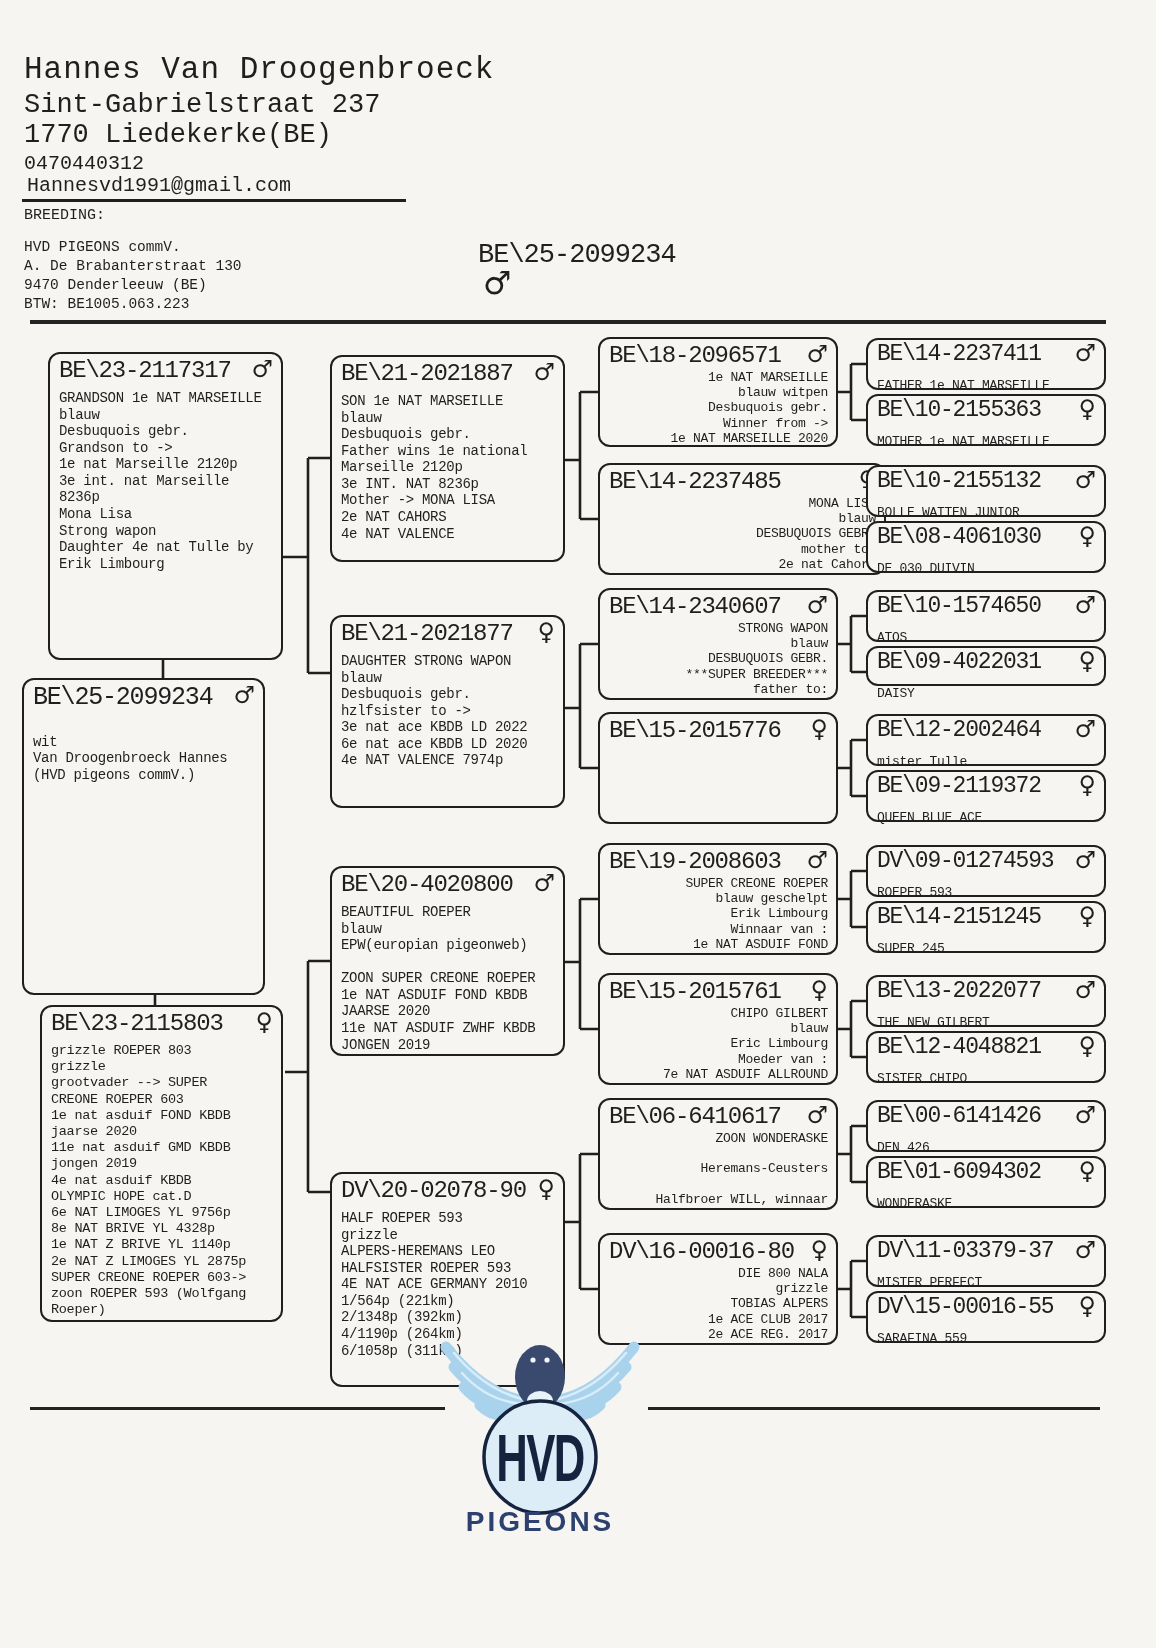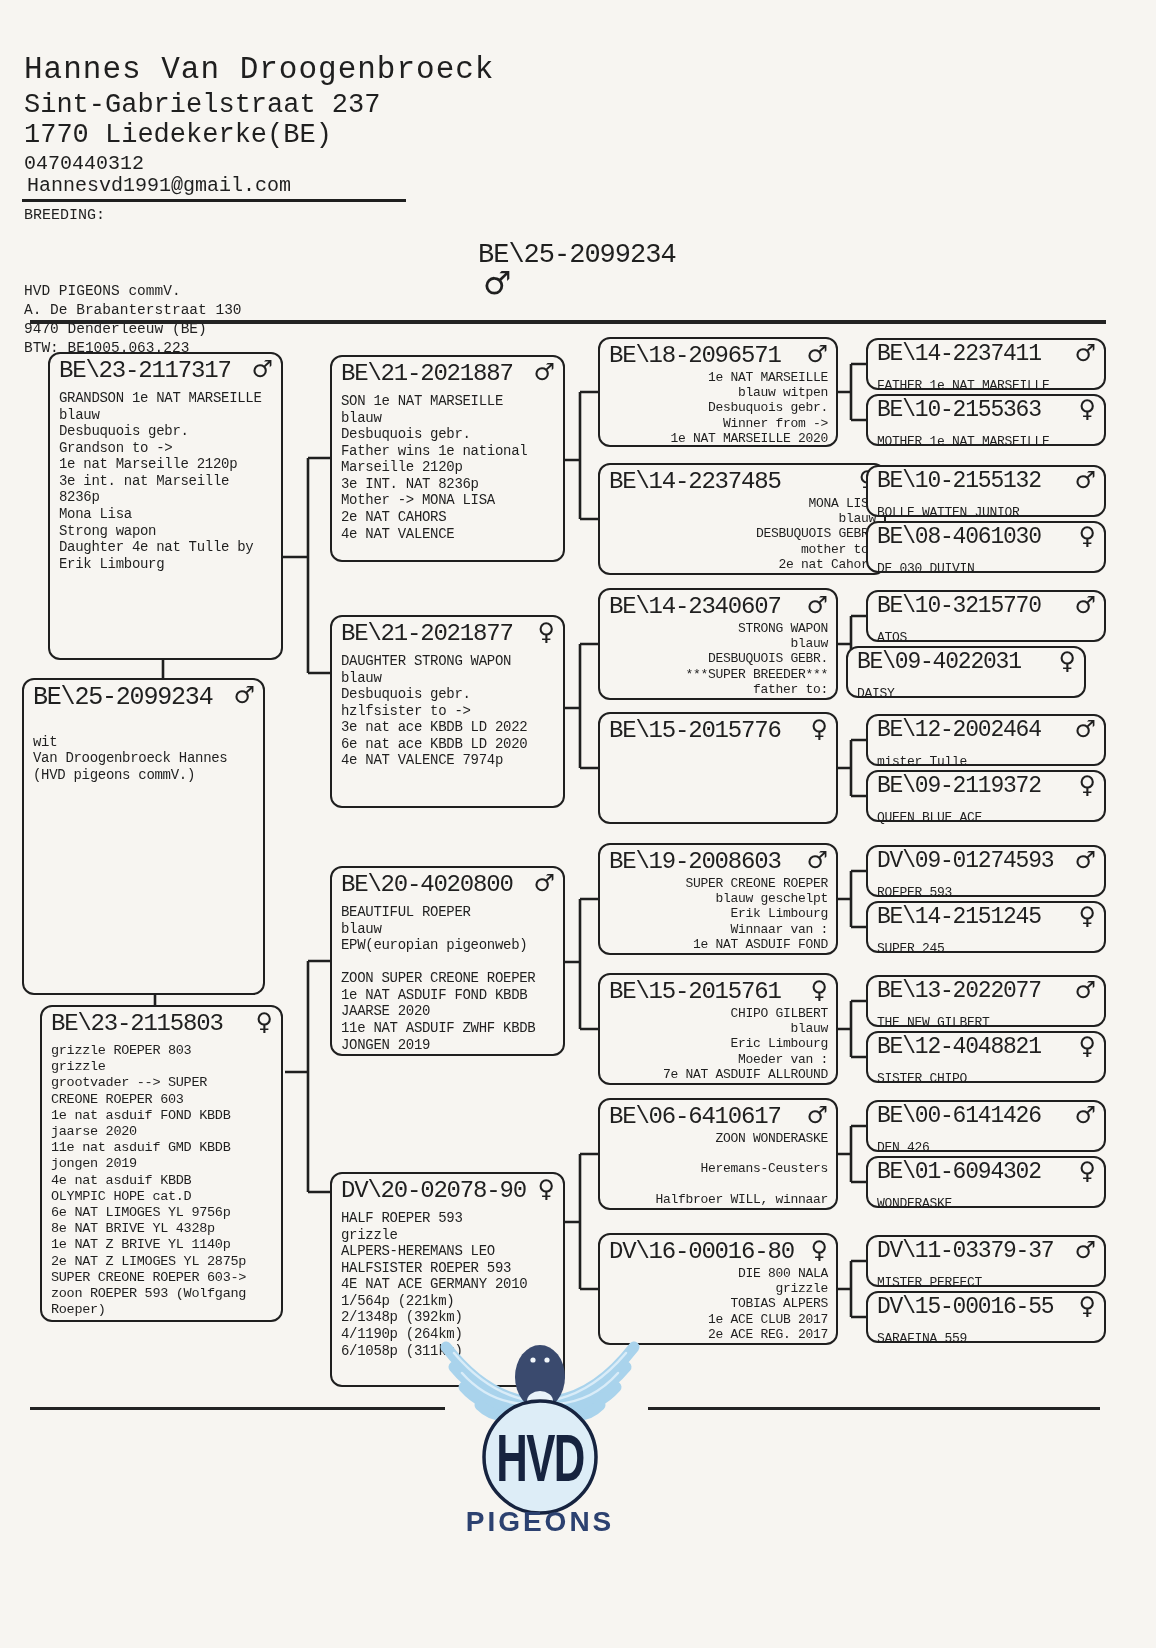--- a/index.html
+++ b/index.html
@@ -7,21 +7,21 @@
         font-family:"Liberation Mono","DejaVu Sans Mono",monospace;color:#1f1f1f;}
   .abs{position:absolute;}
   
   .hname{left:24px;top:52px;font-size:31px;letter-spacing:1px;}
   .haddr1{left:24px;top:90px;font-size:27px;}
   .haddr2{left:24px;top:120px;font-size:27px;}
   .hphone{left:24px;top:152px;font-size:20px;}
   .hemail{left:27px;top:174px;font-size:20px;}
   .hrule{left:22px;top:199px;width:384px;height:3px;background:#1f1f1f;}
   .hbreed{left:24px;top:207px;font-size:15px;}
-  .hcompany{left:24px;top:238px;font-size:14.5px;line-height:19px;white-space:pre-line;margin-top:44px;}
+  .hcompany{left:24px;top:238px;font-size:14.5px;line-height:19px;white-space:pre-line;}
   .cring{left:478px;top:240px;font-size:27px;letter-spacing:-1px;}
   .csex{left:483px;top:264px;font-size:32px;font-weight:bold;font-family:"DejaVu Sans",sans-serif;}
   .rule-top{left:30px;top:320px;width:1076px;height:4px;background:#232323;}
   .rule-b1{left:30px;top:1407px;width:415px;height:3px;background:#232323;}
   .rule-b2{left:648px;top:1407px;width:452px;height:3px;background:#232323;}
   
   .pbox{position:absolute;border:2.5px solid #1f1f1f;border-radius:12px;background:#f7f5f1;
         padding:4px 8px 4px 9px;box-sizing:border-box;}
   .ringrow{display:flex;justify-content:space-between;align-items:flex-start;line-height:1.08;}
   .ring{font-size:24px;letter-spacing:-1.2px;white-space:nowrap;}
@@ -296,26 +296,26 @@
   </div>
   <div class="pbox sm" style="left:866px;top:521px;width:240px;height:52px">
     <div class="ringrow">
         <span class="ring">BE\08-4061030</span>
         <span class="sex">♀</span>
       </div>
     <div class="details">DE 030 DUIVIN</div>
   </div>
   <div class="pbox sm" style="left:866px;top:590px;width:240px;height:52px">
     <div class="ringrow">
-        <span class="ring">BE\10-3215770</span>
+        <span class="ring">BE\10-1574650</span>
         <span class="sex">♂</span>
       </div>
     <div class="details">ATOS</div>
   </div>
-  <div class="pbox sm" style="left:846px;top:646px;width:240px;height:52px">
+  <div class="pbox sm" style="left:866px;top:646px;width:240px;height:40px">
     <div class="ringrow">
         <span class="ring">BE\09-4022031</span>
         <span class="sex">♀</span>
       </div>
     <div class="details">DAISY</div>
   </div>
   <div class="pbox sm" style="left:866px;top:714px;width:240px;height:52px">
     <div class="ringrow">
         <span class="ring">BE\12-2002464</span>
         <span class="sex">♂</span>

